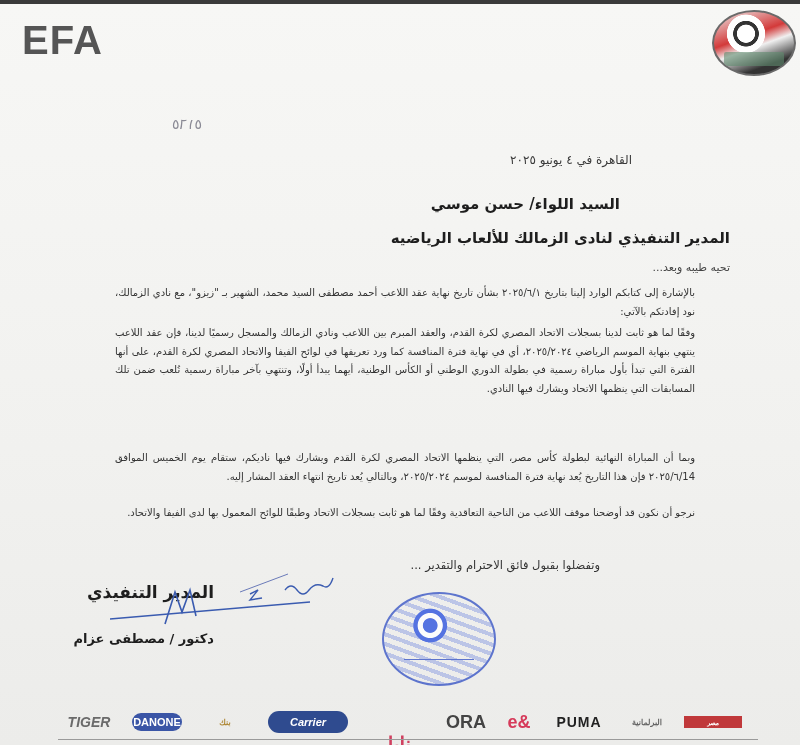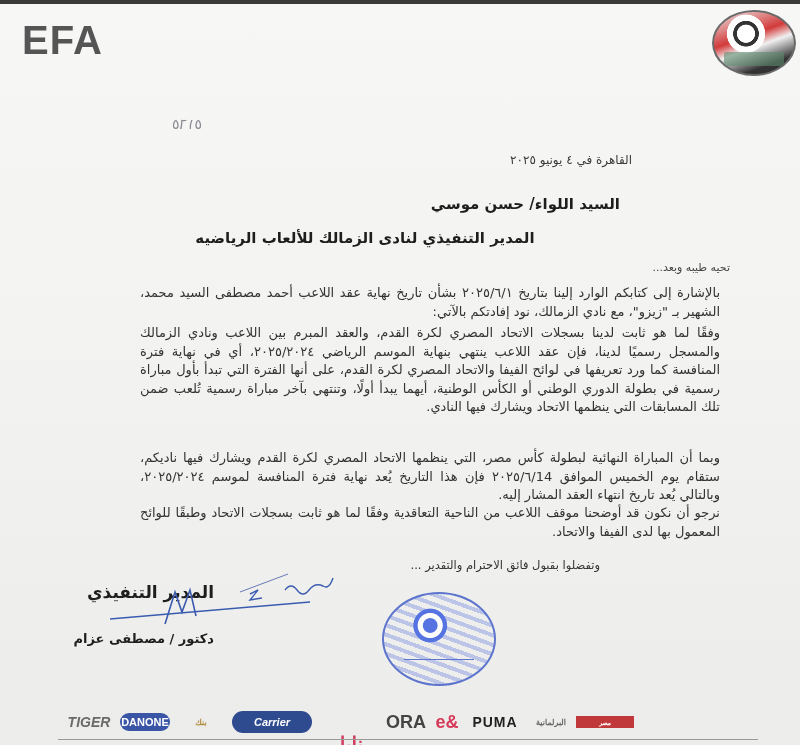--- a/index.html
+++ b/index.html
@@ -17,38 +17,38 @@
     font-weight:bold; font-size:40px; letter-spacing:1px; color:#555; }
   .crest { position:absolute; left:712px; top:6px; width:80px; height:62px; border-radius:50%;
     border:2px solid #6a6a6a; background:radial-gradient(circle at 40% 35%, #fff 0 14%, #333 15% 20%, #fff 21% 30%, transparent 31%),
     linear-gradient(160deg,#eee 0%,#d33a3a 40%,#f0f0f0 55%,#333 80%); overflow:hidden; }
   .crest-text { position:absolute; left:10px; bottom:8px; width:60px; height:14px; background:#5f8a6e; opacity:.6; border-radius:2px; }
   .ref { position:absolute; left:172px; top:112px; font-family:"DejaVu Sans", sans-serif;
     font-size:14px; color:#8a8a95; transform:scaleX(-1); }
   .ar { direction:rtl; text-align:right; position:absolute; font-family:"DejaVu Sans", sans-serif; }
   .date { right:168px; top:149px; font-size:12px; color:#3a3a3a; }
   .addressee { right:180px; top:191px; font-size:15px; font-weight:bold; color:#1e1e1e; }
-  .subject { left:0; right:0; text-align:center; top:225px; font-size:15px; font-weight:bold; color:#1e1e1e; padding-right:70px; }
+  .subject { left:0; right:0; text-align:right; top:225px; font-size:15px; font-weight:bold; color:#1e1e1e; padding-right:70px; }
   .greet { left:0; right:0; text-align:right; top:257px; font-size:11px; color:#444; padding-right:70px; }
-  .body-para { right:80px; width:580px; font-size:13px; line-height:18.5px; color:#333; text-align:justify; }
+  .body-para { right:105px; width:580px; font-size:10px; line-height:18.5px; color:#333; text-align:justify; }
   .p1 { top:280px; }
   .p2 { top:320px; }
   .p3 { top:445px; }
   .p4 { top:500px; }
   .closing { right:200px; top:554px; font-size:11.5px; color:#333; }
   .sig-title { right:586px; top:578px; font-size:17px; font-weight:bold; color:#1e1e1e; }
   .sig-name { right:586px; top:627px; font-size:13px; font-weight:bold; color:#1e1e1e;text-align:center; }
   .sig-svg { position:absolute; left:90px; top:560px; }
   .stamp { position:absolute; left:382px; top:588px; width:110px; height:90px; border-radius:50%;
     border:2px solid #4560c8; background:
       radial-gradient(circle at 42% 35%, #3b5ee0 0 8%, #fff 9% 14%, #3b5ee0 15% 19%, transparent 20%),
       repeating-linear-gradient(20deg, rgba(70,100,220,.35) 0 4px, transparent 4px 9px);
     opacity:.85; }
   .stamp-text { position:absolute; left:20px; bottom:14px; width:70px; height:10px; border-top:1px solid #4560c8; font-size:7px; color:#4560c8; text-align:center; }
-  .sponsors { position:absolute; left:58px; top:704px; width:740px; height:28px; display:flex; align-items:center; }
+  .sponsors { position:absolute; left:58px; top:704px; width:740px; height:28px; display:flex; align-items:center; gap:12px; }
   .sp { font-family:"Liberation Sans", sans-serif; font-weight:bold; font-size:11px; display:flex; align-items:center; justify-content:center; }
   .sp-tiger { width:62px; color:#6a6a6a; font-style:italic; font-size:14px; }
   .sp-danone { width:50px; height:18px; background:#3a55a6; color:#fff; border-radius:9px; font-size:11px; }
   .sp-bank { width:62px; color:#b08a3a; font-size:8px; }
   .sp-carrier { width:80px; height:22px; background:#2f4b8f; color:#fff; border-radius:11px; font-style:italic; font-size:11px; }
   .sp-arabic { width:70px; color:#d04060; font-size:20px;margin-top:44px; }
   .sp-ora { width:48px; color:#444; font-size:18px; }
   .sp-e { width:34px; color:#d63a5a; font-size:18px; }
   .sp-puma { width:62px; color:#222; font-size:14px; letter-spacing:1px; }
   .sp-misr { width:50px; color:#666; font-size:8px; }

